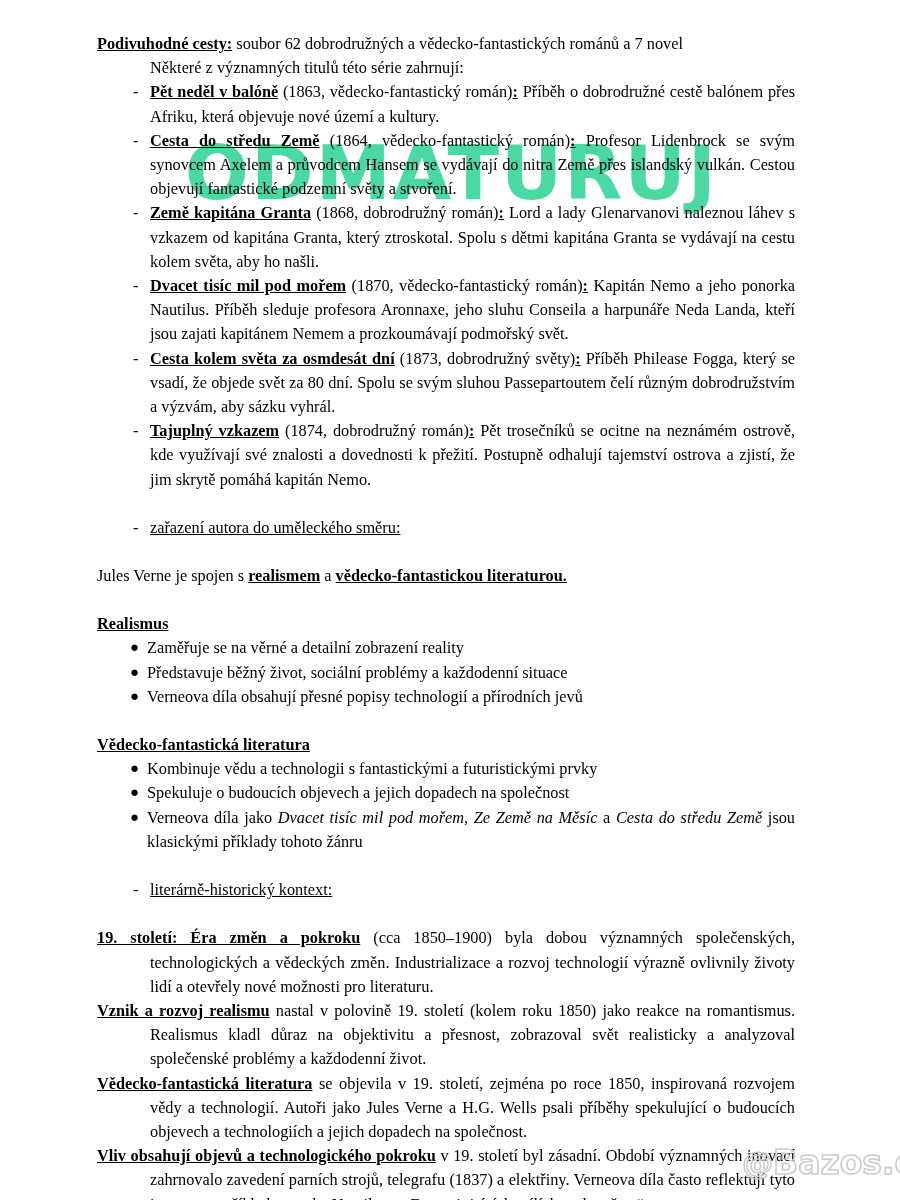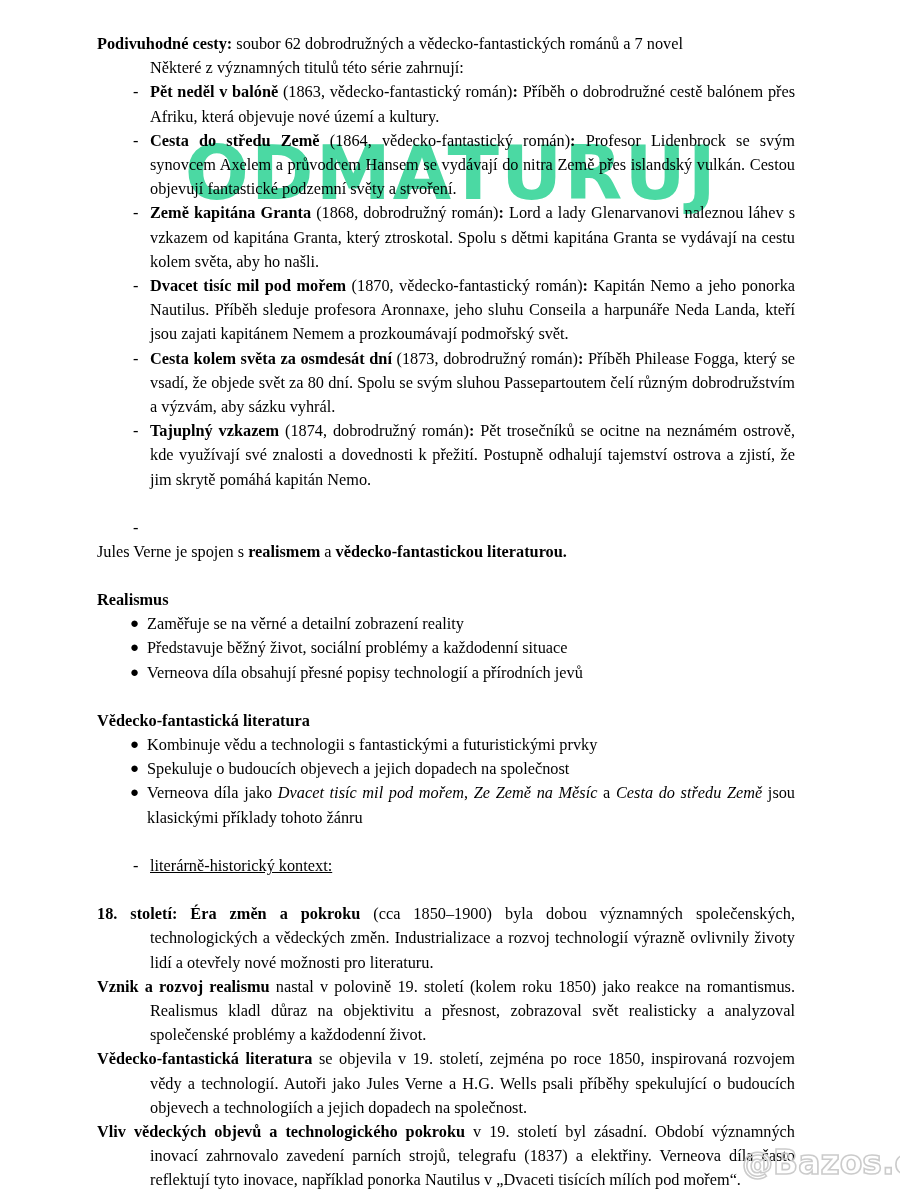--- a/index.html
+++ b/index.html
@@ -79,21 +79,21 @@
     line-height: 24.2px;
     text-align: justify;
   }
 
   p {
     margin: 0;
     text-align: justify;
     text-justify: inter-word;
   }
 
-  b, .b { font-weight: bold; }
+  b, .b { font-weight: bold; text-decoration: underline; }
   i, .i { font-style: italic; }
   .u { text-decoration: underline; }
 
   
   .lead {
     text-indent: 0;
   }
   .sub-lead {
     padding-left: 53px;
   }
@@ -154,28 +154,28 @@
   <div id="content">
 
     <p class="lead"><b>Podivuhodné cesty:</b><span> soubor 62 dobrodružných a vědecko-fantastických románů a 7 novel</span></p>
     <p class="sub-lead">Některé z významných titulů této série zahrnují:</p>
 
     <ul class="dash-list">
       <li><span class="marker">-</span><b>Pět neděl v balóně</b><span> (1863, vědecko-fantastický román)</span><b>:</b><span> Příběh o dobrodružné cestě balónem přes Afriku, která objevuje nové území a kultury.</span></li>
       <li><span class="marker">-</span><b>Cesta do středu Země</b><span> (1864, vědecko-fantastický román)</span><b>:</b><span> Profesor Lidenbrock se svým synovcem Axelem a průvodcem Hansem se vydávají do nitra Země přes islandský vulkán. Cestou objevují fantastické podzemní světy a stvoření.</span></li>
       <li><span class="marker">-</span><b>Země kapitána Granta</b><span> (1868, dobrodružný román)</span><b>:</b><span> Lord a lady Glenarvanovi naleznou láhev s vzkazem od kapitána Granta, který ztroskotal. Spolu s dětmi kapitána Granta se vydávají na cestu kolem světa, aby ho našli.</span></li>
       <li><span class="marker">-</span><b>Dvacet tisíc mil pod mořem</b><span> (1870, vědecko-fantastický román)</span><b>:</b><span> Kapitán Nemo a jeho ponorka Nautilus. Příběh sleduje profesora Aronnaxe, jeho sluhu Conseila a harpunáře Neda Landa, kteří jsou zajati kapitánem Nemem a prozkoumávají podmořský svět.</span></li>
-      <li><span class="marker">-</span><b>Cesta kolem světa za osmdesát dní</b><span> (1873, dobrodružný román)</span><b>:</b><span> Příběh Philease Fogga, který se vsadí, že objede svět za 80 dní. Spolu se svým sluhou Passepartoutem čelí různým dobrodružstvím a výzvám, aby sázku vyhrál.</span></li>
+      <li><span class="marker">-</span><b>Cesta kolem světa za osmdesát dní</b><span> (1873, dobrodružný světy)</span><b>:</b><span> Příběh Philease Fogga, který se vsadí, že objede svět za 80 dní. Spolu se svým sluhou Passepartoutem čelí různým dobrodružstvím a výzvám, aby sázku vyhrál.</span></li>
       <li><span class="marker">-</span><b>Tajuplný vzkazem</b><span> (1874, dobrodružný román)</span><b>:</b><span> Pět trosečníků se ocitne na neznámém ostrově, kde využívají své znalosti a dovednosti k přežití. Postupně odhalují tajemství ostrova a zjistí, že jim skrytě pomáhá kapitán Nemo.</span></li>
     </ul>
 
     <div class="spacer-sm"></div>
 
     <ul class="dash-list">
-      <li><span class="marker">-</span></li>
+      <li><span class="marker">-</span><span class="u">zařazení autora do uměleckého směru:</span></li>
     </ul>
 
     <div class="spacer-sm"></div>
 
     <p><span>Jules Verne je spojen s </span><b>realismem</b><span> a </span><b>vědecko-fantastickou literaturou.</b></p>
 
     <div class="spacer-sm"></div>
 
     <p><b>Realismus</b></p>
     <ul class="bullet-list">
@@ -194,22 +194,22 @@
     </ul>
 
     <div class="spacer-sm"></div>
 
     <ul class="dash-list">
       <li><span class="marker">-</span><span class="u">literárně-historický kontext:</span></li>
     </ul>
 
     <div class="spacer-sm"></div>
 
-    <p class="hang"><b>18. století: Éra změn a pokroku</b><span> (cca 1850–1900) byla dobou významných společenských, technologických a vědeckých změn. Industrializace a rozvoj technologií výrazně ovlivnily životy lidí a otevřely nové možnosti pro literaturu.</span></p>
+    <p class="hang"><b>19. století: Éra změn a pokroku</b><span> (cca 1850–1900) byla dobou významných společenských, technologických a vědeckých změn. Industrializace a rozvoj technologií výrazně ovlivnily životy lidí a otevřely nové možnosti pro literaturu.</span></p>
     <p class="hang"><b>Vznik a rozvoj realismu</b><span> nastal v polovině 19. století (kolem roku 1850) jako reakce na romantismus. Realismus kladl důraz na objektivitu a přesnost, zobrazoval svět realisticky a analyzoval společenské problémy a každodenní život.</span></p>
     <p class="hang"><b>Vědecko-fantastická literatura</b><span> se objevila v 19. století, zejména po roce 1850, inspirovaná rozvojem vědy a technologií. Autoři jako Jules Verne a H.G. Wells psali příběhy spekulující o budoucích objevech a technologiích a jejich dopadech na společnost.</span></p>
-    <p class="hang"><b>Vliv vědeckých objevů a technologického pokroku</b><span> v 19. století byl zásadní. Období významných inovací zahrnovalo zavedení parních strojů, telegrafu (1837) a elektřiny. Verneova díla často reflektují tyto inovace, například ponorka Nautilus v „Dvaceti tisících mílích pod mořem“.</span></p>
+    <p class="hang"><b>Vliv obsahují objevů a technologického pokroku</b><span> v 19. století byl zásadní. Období významných inovací zahrnovalo zavedení parních strojů, telegrafu (1837) a elektřiny. Verneova díla často reflektují tyto inovace, například ponorka Nautilus v „Dvaceti tisících mílích pod mořem“.</span></p>
 
   </div>
 
   <div id="wm-bazos"><span class="at">@</span><span>Bazos.cz</span></div>
 
 </div>
 
 </body></html>

